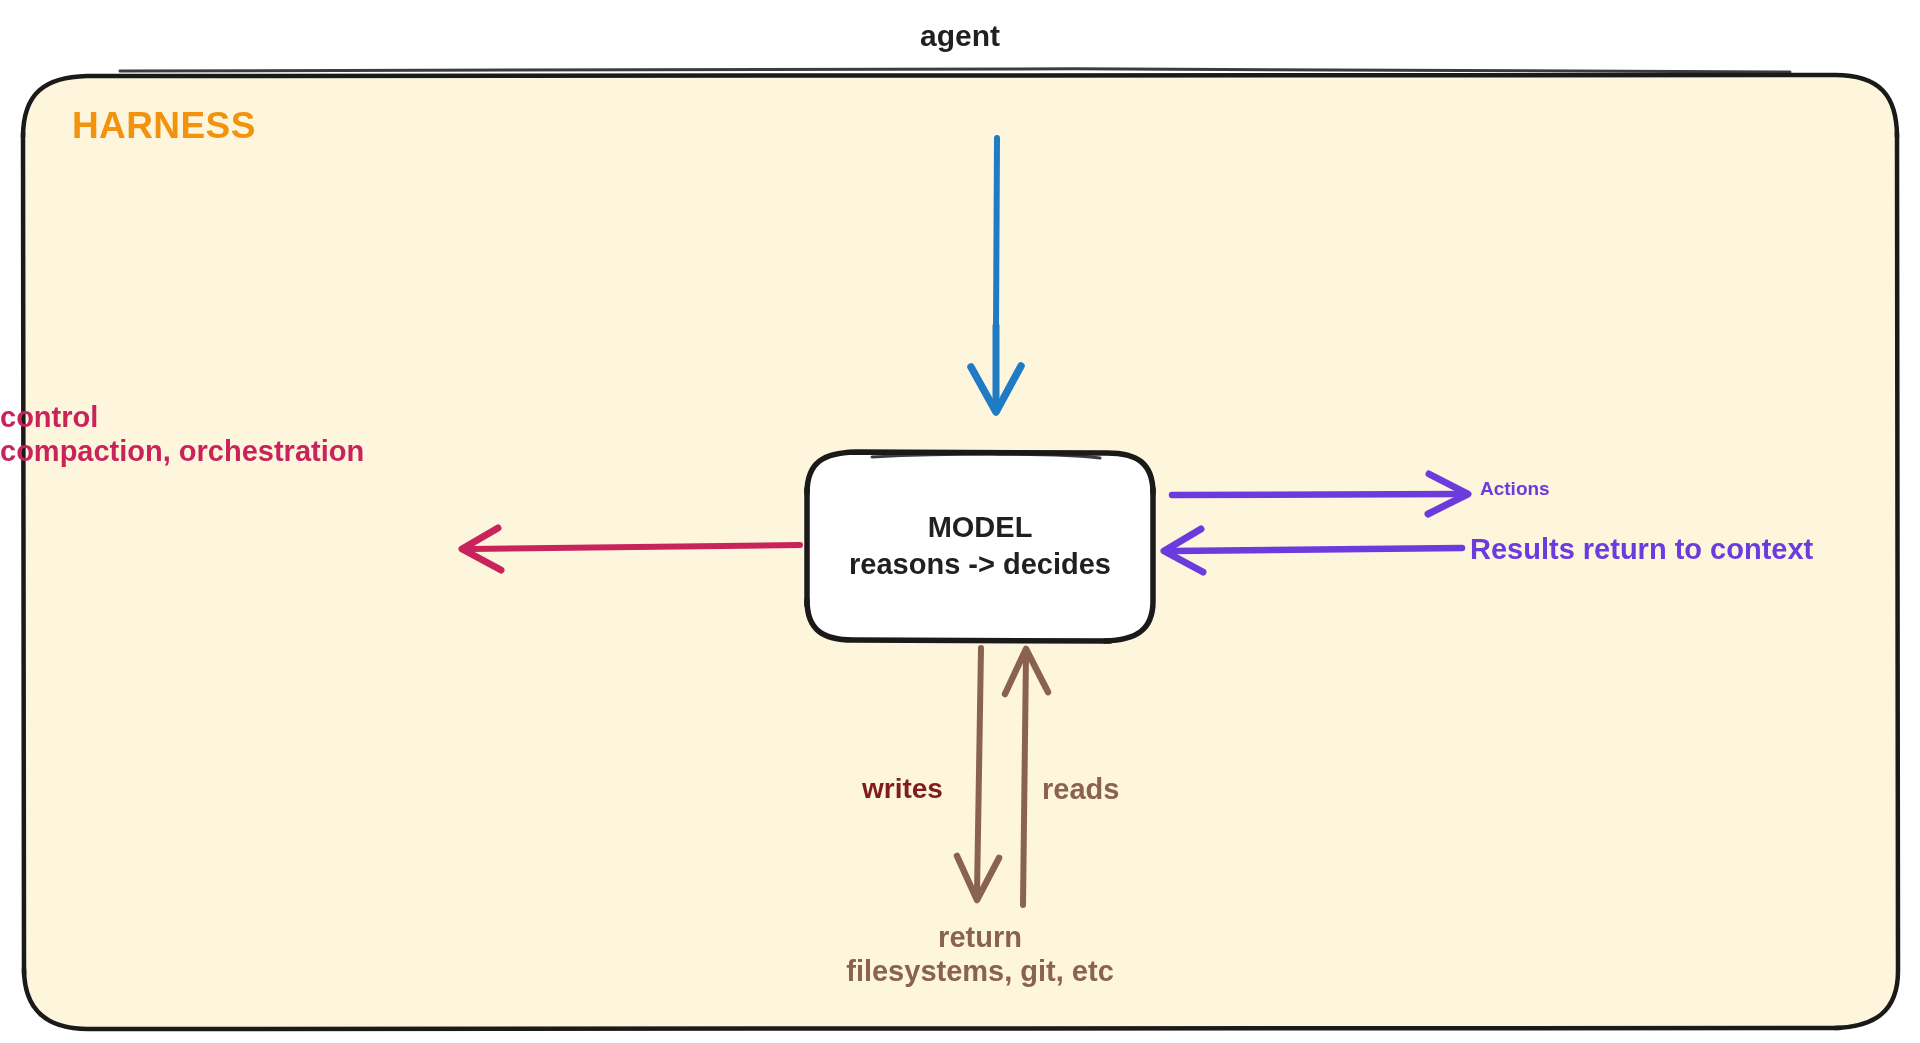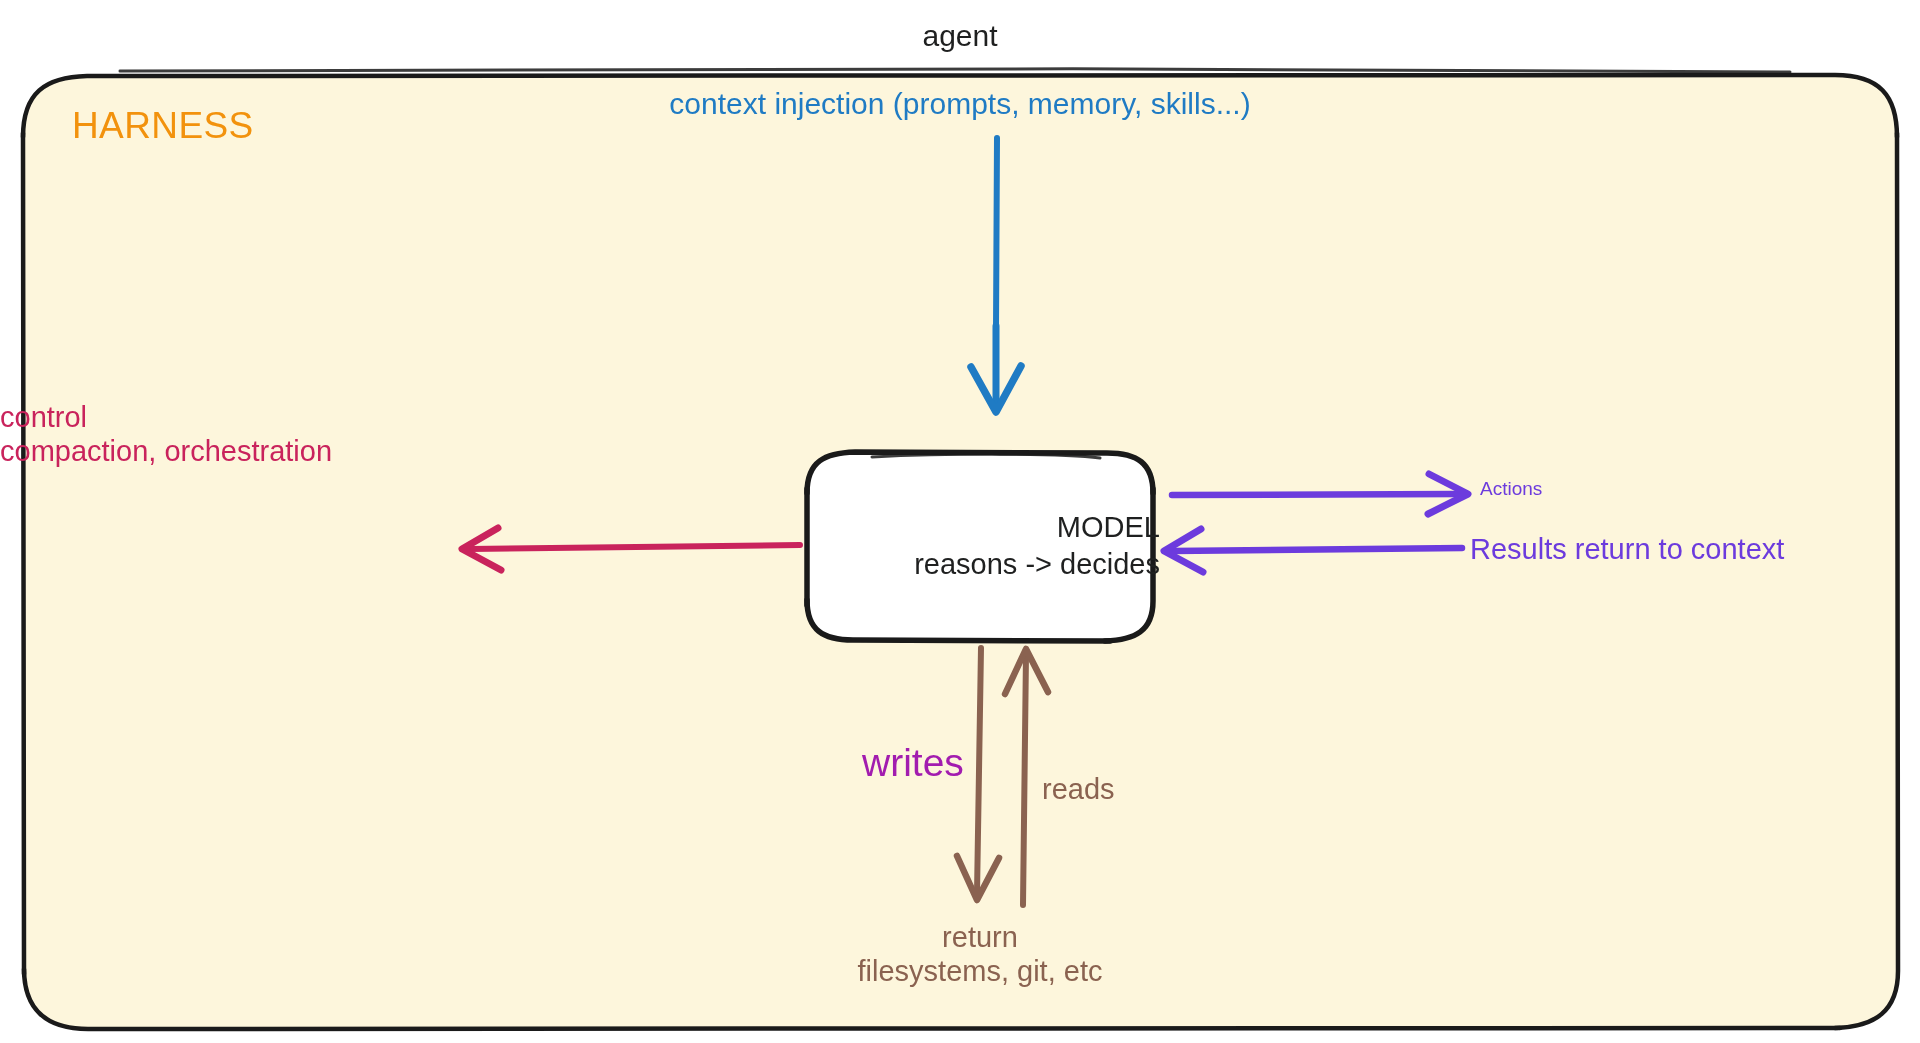--- a/index.html
+++ b/index.html
@@ -13,20 +13,21 @@
     font-family: "Liberation Sans", sans-serif;
     overflow: hidden;
     position: relative;
   }
 
   #diagram-root {
     position: absolute;
     inset: 0;
     width: 1920px;
     height: 881px;
+    font-weight: bold;
   }
 
   
   #canvas {
     position: absolute;
     left: 0;
     top: 0;
     width: 1920px;
     height: 1043px;
   }
@@ -65,21 +66,21 @@
   }
 
   #model-text {
     position: absolute;
     left: 800px;
     top: 450px;
     width: 360px;
     height: 192px;
     display: flex;
     flex-direction: column;
-    align-items: flex-end;
+    align-items: center;
     justify-content: center;
     font-size: 29px;
     color: #1f2020;
     text-align: center;
     pointer-events: none;
   }
   #model-text .l1 { margin-bottom: 4px; }
 
   #control-label {
     left: 0px;
@@ -101,23 +102,23 @@
 
   #results-label {
     left: 1470px;
     top: 532px;
     font-size: 29px;
     color: #6c3bdd;
   }
 
   #writes-label {
     left: 862px;
-    top: 740px;
-    font-size: 39px;
-    color: #a21caf;
+    top: 772px;
+    font-size: 28px;
+    color: #7f1d1d;
   }
 
   #reads-label {
     left: 1042px;
     top: 772px;
     font-size: 29px;
     color: #8a6250;
   }
 
   #persist-label {
@@ -218,21 +219,20 @@
     <g>
       <path d="M 1023,905 L 1026,654" fill="none" stroke="#8a6250" stroke-width="6" stroke-linecap="round"></path>
       <path d="M 1005,694 L 1026,649 L 1048,692" fill="none" stroke="#8a6250" stroke-width="6.5" stroke-linecap="round" stroke-linejoin="round"></path>
     </g>
   </svg>
 
   <div class="lbl" id="title-agent">agent</div>
 
   <div class="lbl" id="harness-label">HARNESS</div>
 
-  <div class="lbl" id="context-injection-label">context injection (prompts, memory, skills...)</div>
 
   <div id="model-text">
     <span class="l1">MODEL</span>
     <span class="l2">reasons -&gt; decides</span>
   </div>
 
   <div class="lbl" id="control-label">
     <span class="l1">control</span>
     <span class="l2">compaction, orchestration</span>
   </div>

